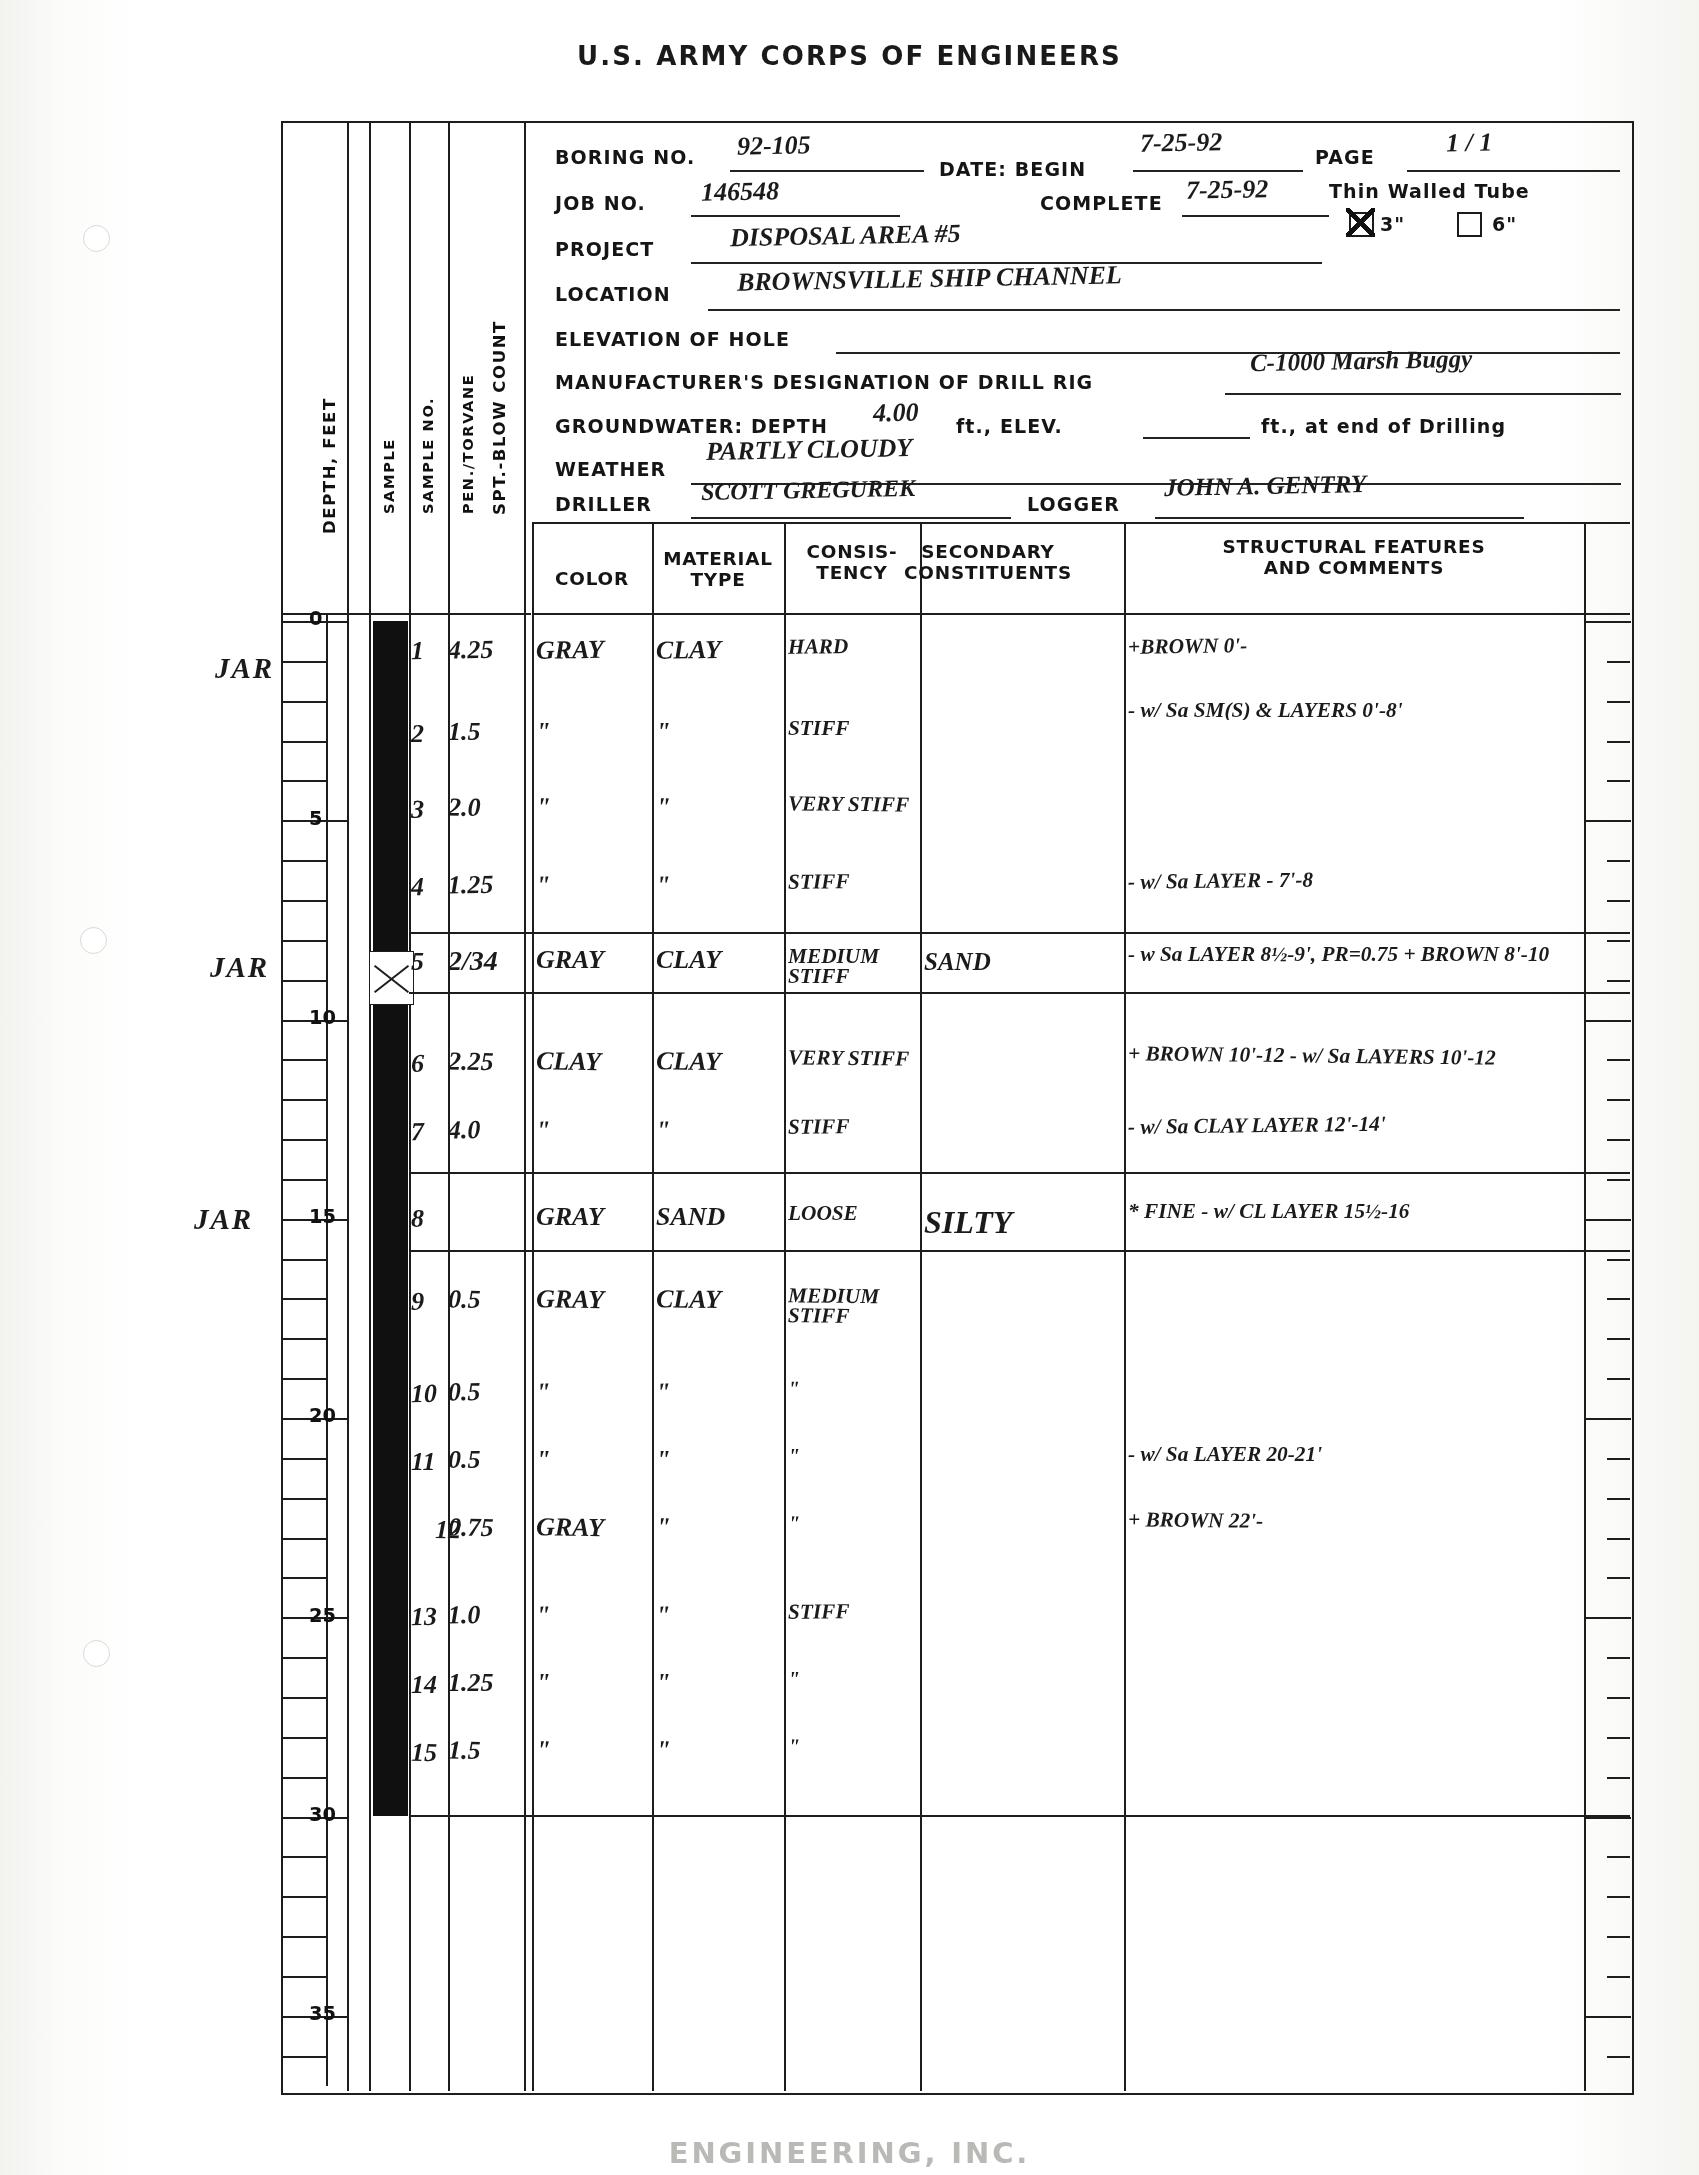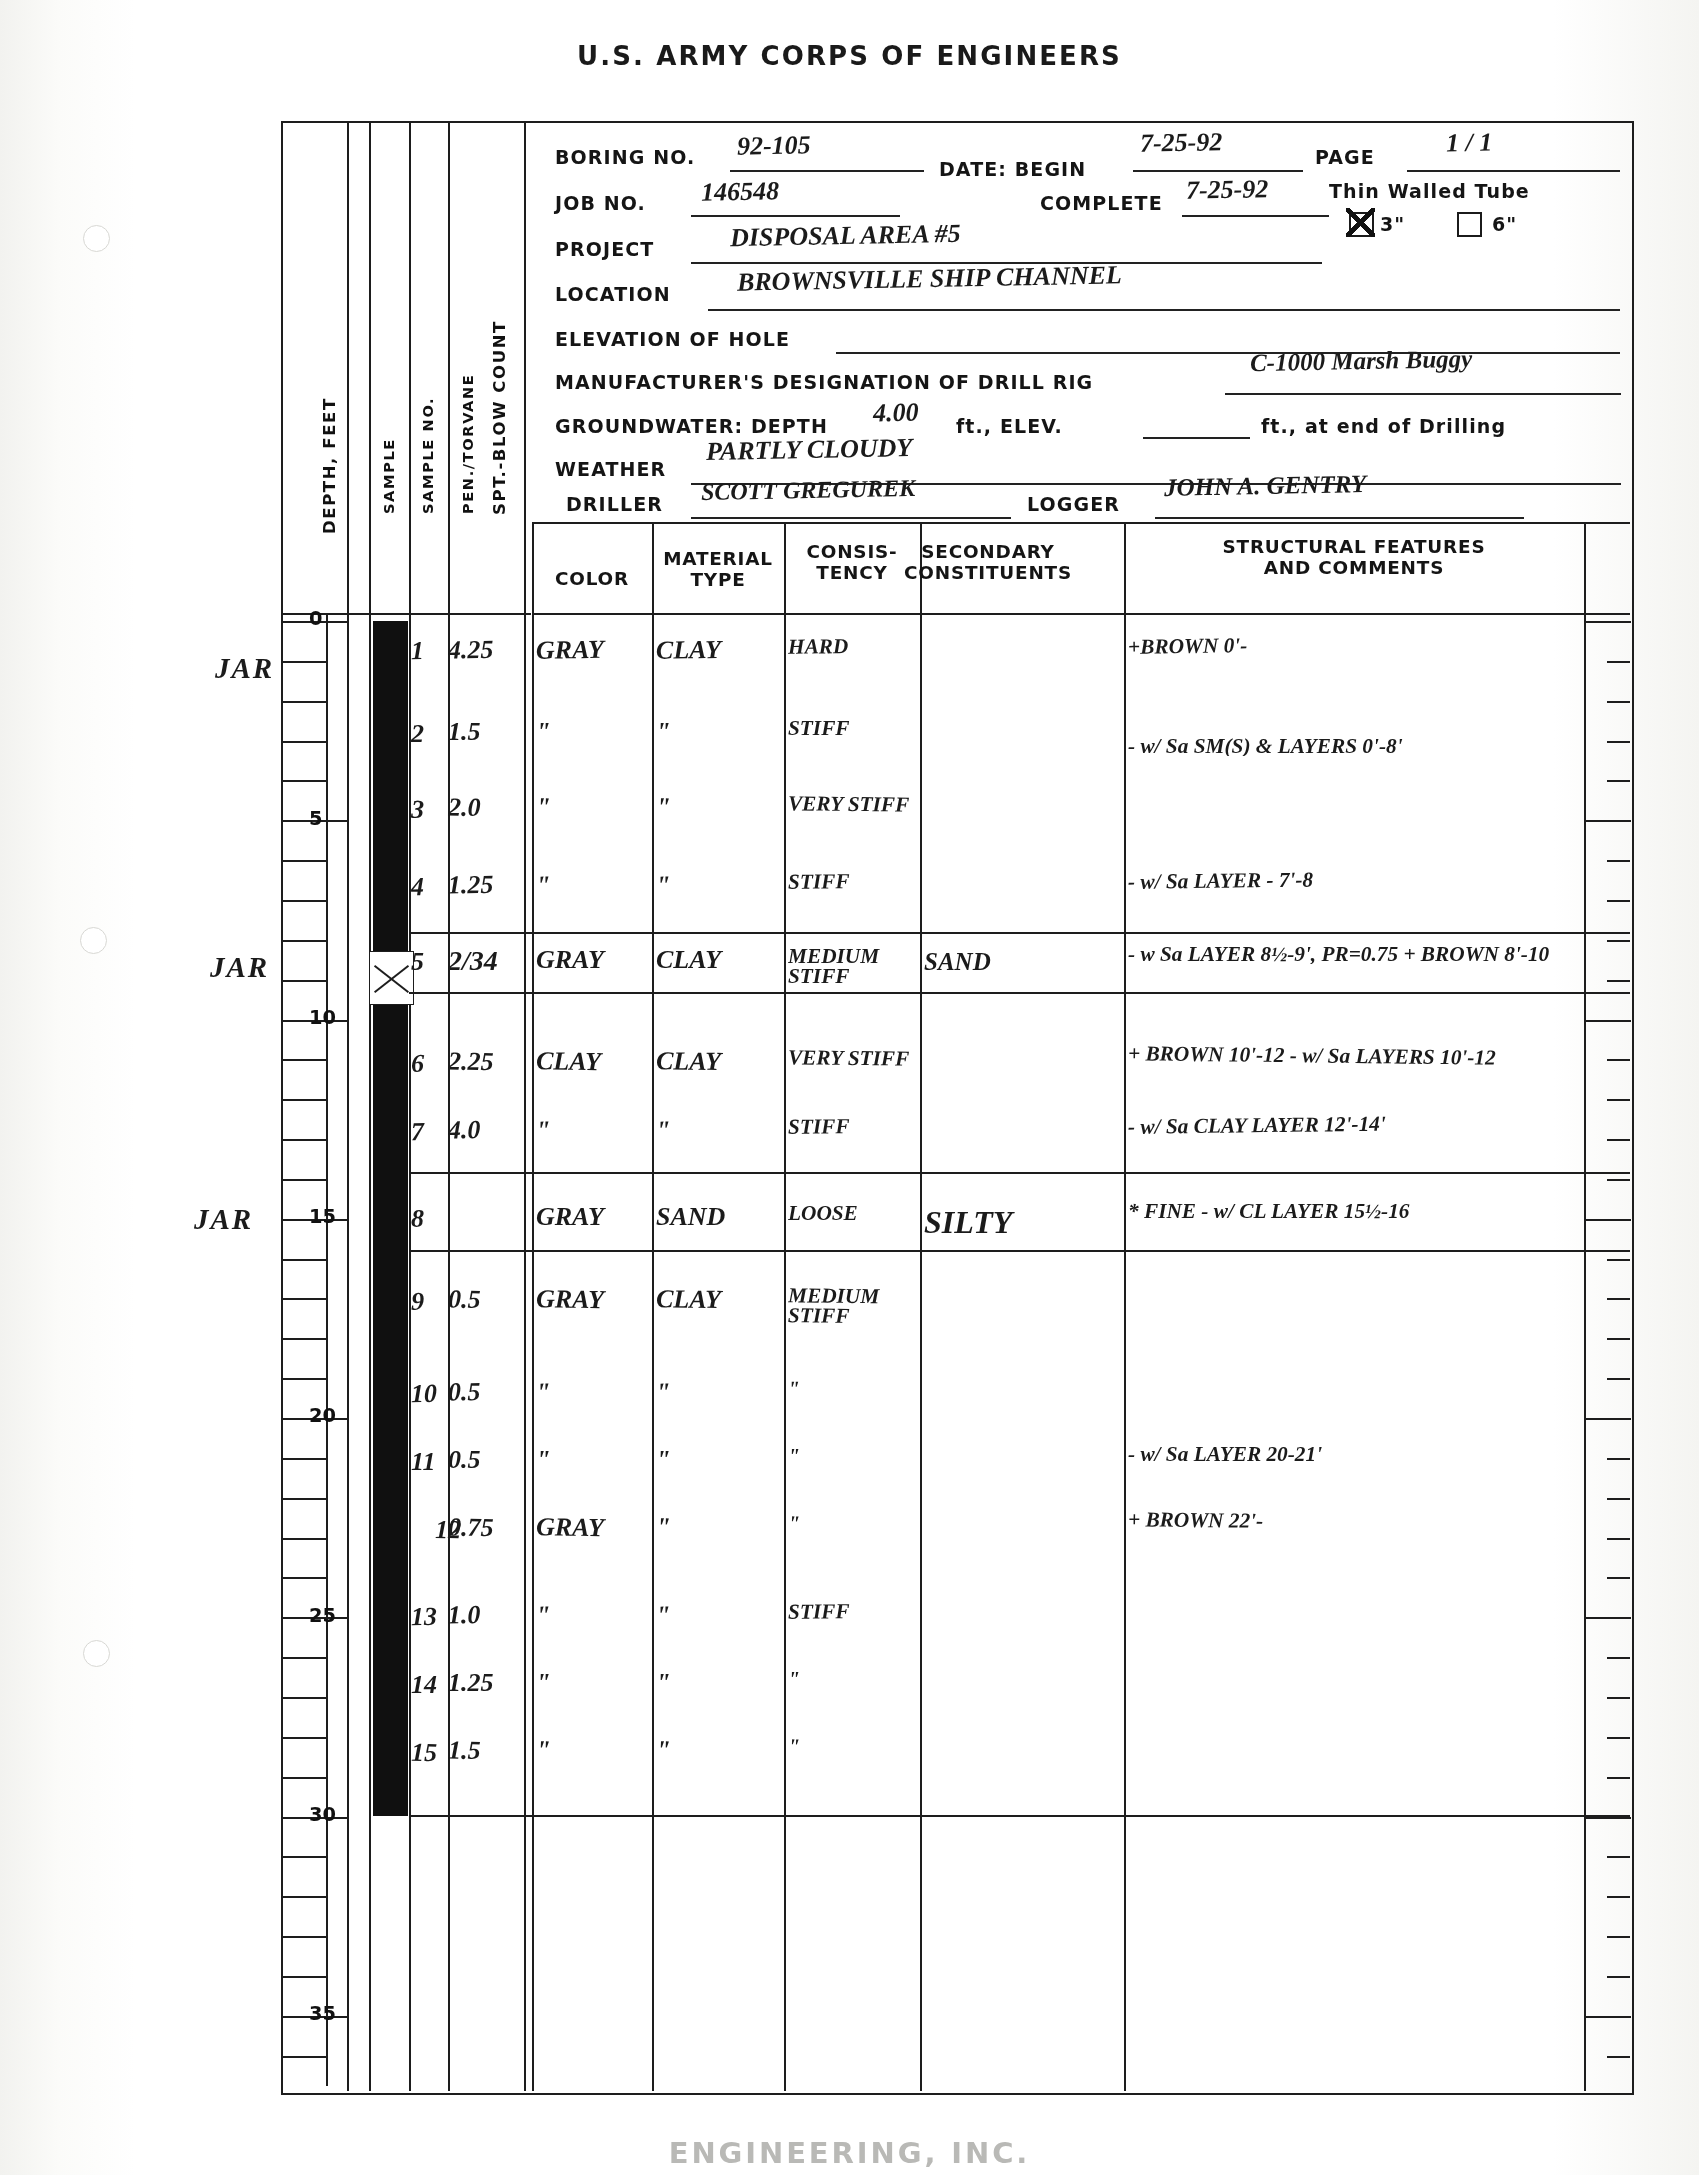--- a/index.html
+++ b/index.html
@@ -139,21 +139,21 @@
 <div class="hdr" style="left:555px;top:415px;">GROUNDWATER: DEPTH</div>
 <div class="hw" style="left:873px;top:398px;">4.00</div>
 <div class="hdr" style="left:956px;top:415px;">ft., ELEV.</div>
 <div class="rule" style="left:1143px;top:437px;width:107px;"></div>
 <div class="hdr" style="left:1261px;top:415px;">ft., at end of Drilling</div>
 
 <div class="hdr" style="left:555px;top:458px;">WEATHER</div>
 <div class="hw" style="left:706px;top:435px;">PARTLY CLOUDY</div>
 <div class="rule" style="left:691px;top:483px;width:930px;"></div>
 
-<div class="hdr" style="left:555px;top:493px;margin-left:11px;">DRILLER</div>
+<div class="hdr" style="left:555px;top:493px;">DRILLER</div>
 <div class="hw" style="left:701px;top:477px;font-size:24px;">SCOTT GREGUREK</div>
 <div class="hdr" style="left:1027px;top:493px;">LOGGER</div>
 <div class="hw" style="left:1164px;top:472px;font-size:25px;">JOHN A. GENTRY</div>
 <div class="rule" style="left:691px;top:517px;width:320px;"></div>
 <div class="rule" style="left:1155px;top:517px;width:369px;"></div>
 
 <div class="rowline" style="left:532px;top:522px;width:1098px;"></div>
 
 <div class="colhdr" style="left:534px;top:568px;width:116px;">
   <span>COLOR</span>
@@ -287,21 +287,21 @@
     <div class="hwcell" style="left: 448px; top: 638px; width: 76px; font-size: 26px; transform: rotate(-0.7deg); overflow: hidden; text-overflow: clip; white-space: nowrap; line-height: 0.95;">4.25</div>
     <div class="hwcell" style="left: 536px; top: 638px; width: 115px; font-size: 26px; transform: rotate(-0.7deg); overflow: hidden; text-overflow: clip; white-space: nowrap; line-height: 0.95;">GRAY</div>
     <div class="hwcell" style="left: 656px; top: 638px; width: 126px; font-size: 26px; transform: rotate(-0.7deg); overflow: hidden; text-overflow: clip; white-space: nowrap; line-height: 0.95;">CLAY</div>
     <div class="hwcell" style="left: 788px; top: 636px; width: 130px; font-size: 21.3px; transform: rotate(-0.7deg); overflow: hidden; text-overflow: clip; white-space: normal; line-height: 0.95;">HARD</div>
     <div class="hwcell" style="left: 1128px; top: 634px; width: 456px; font-size: 21.3px; transform: rotate(-0.7deg); overflow: hidden; text-overflow: clip; white-space: normal; line-height: 0.95;">+BROWN 0'-</div>
     <div class="hwcell" style="left: 411px; top: 722px; width: 35px; font-size: 26px; transform: rotate(0deg); overflow: hidden; text-overflow: clip; white-space: nowrap; line-height: 0.95;">2</div>
     <div class="hwcell" style="left: 448px; top: 720px; width: 76px; font-size: 26px; transform: rotate(0deg); overflow: hidden; text-overflow: clip; white-space: nowrap; line-height: 0.95;">1.5</div>
     <div class="hwcell" style="left: 536px; top: 720px; width: 115px; font-size: 26px; transform: rotate(0deg); overflow: hidden; text-overflow: clip; white-space: nowrap; line-height: 0.95;">"</div>
     <div class="hwcell" style="left: 656px; top: 720px; width: 126px; font-size: 26px; transform: rotate(0deg); overflow: hidden; text-overflow: clip; white-space: nowrap; line-height: 0.95;">"</div>
     <div class="hwcell" style="left: 788px; top: 718px; width: 130px; font-size: 21.3px; transform: rotate(0deg); overflow: hidden; text-overflow: clip; white-space: normal; line-height: 0.95;">STIFF</div>
-    <div class="hwcell" style="left: 1128px; top: 736px; width: 456px; font-size: 21.3px; transform: rotate(0deg); overflow: hidden; text-overflow: clip; white-space: normal; line-height: 0.95;">- w/ Sa SM(S) &amp; LAYERS 0'-8'</div>
+    <div class="hwcell" style="left: 1128px; top: 700px; width: 456px; font-size: 21.3px; transform: rotate(0deg); overflow: hidden; text-overflow: clip; white-space: normal; line-height: 0.95;">- w/ Sa SM(S) &amp; LAYERS 0'-8'</div>
     <div class="hwcell" style="left: 411px; top: 798px; width: 35px; font-size: 26px; transform: rotate(0.7deg); overflow: hidden; text-overflow: clip; white-space: nowrap; line-height: 0.95;">3</div>
     <div class="hwcell" style="left: 448px; top: 796px; width: 76px; font-size: 26px; transform: rotate(0.7deg); overflow: hidden; text-overflow: clip; white-space: nowrap; line-height: 0.95;">2.0</div>
     <div class="hwcell" style="left: 536px; top: 796px; width: 115px; font-size: 26px; transform: rotate(0.7deg); overflow: hidden; text-overflow: clip; white-space: nowrap; line-height: 0.95;">"</div>
     <div class="hwcell" style="left: 656px; top: 796px; width: 126px; font-size: 26px; transform: rotate(0.7deg); overflow: hidden; text-overflow: clip; white-space: nowrap; line-height: 0.95;">"</div>
     <div class="hwcell" style="left: 788px; top: 794px; width: 130px; font-size: 21.3px; transform: rotate(0.7deg); overflow: hidden; text-overflow: clip; white-space: normal; line-height: 0.95;">VERY STIFF</div>
     <div class="hwcell" style="left: 411px; top: 875px; width: 35px; font-size: 26px; transform: rotate(-0.7deg); overflow: hidden; text-overflow: clip; white-space: nowrap; line-height: 0.95;">4</div>
     <div class="hwcell" style="left: 448px; top: 873px; width: 76px; font-size: 26px; transform: rotate(-0.7deg); overflow: hidden; text-overflow: clip; white-space: nowrap; line-height: 0.95;">1.25</div>
     <div class="hwcell" style="left: 536px; top: 873px; width: 115px; font-size: 26px; transform: rotate(-0.7deg); overflow: hidden; text-overflow: clip; white-space: nowrap; line-height: 0.95;">"</div>
     <div class="hwcell" style="left: 656px; top: 873px; width: 126px; font-size: 26px; transform: rotate(-0.7deg); overflow: hidden; text-overflow: clip; white-space: nowrap; line-height: 0.95;">"</div>
     <div class="hwcell" style="left: 788px; top: 871px; width: 130px; font-size: 21.3px; transform: rotate(-0.7deg); overflow: hidden; text-overflow: clip; white-space: normal; line-height: 0.95;">STIFF</div>

